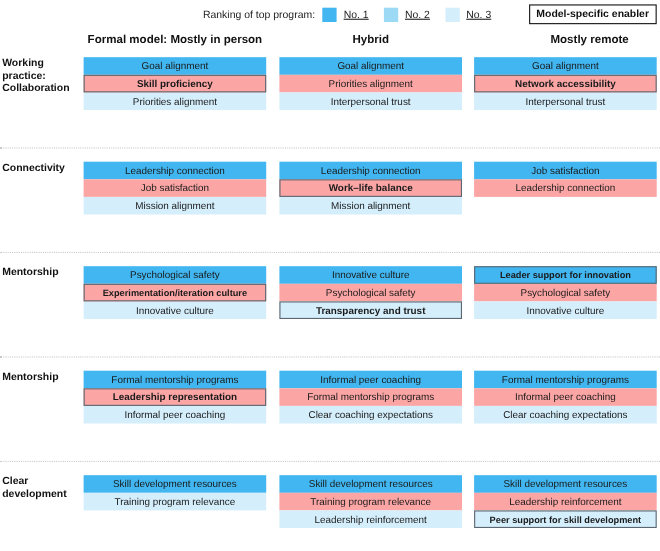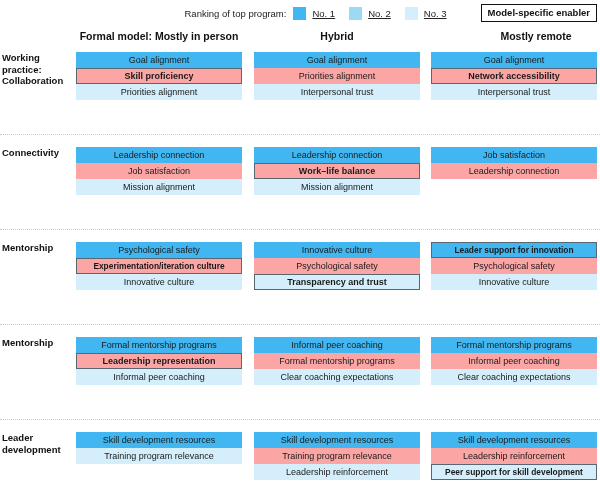--- a/index.html
+++ b/index.html
@@ -247,21 +247,21 @@
         <div class="cell rank3">Clear coaching expectations</div>
       </div>
       <div class="col c3">
         <div class="cell rank1">Formal mentorship programs</div>
         <div class="cell rank2">Informal peer coaching</div>
         <div class="cell rank3">Clear coaching expectations</div>
       </div>
       <div class="divider"></div>
     </div>
     <div class="rowgroup last">
-      <div class="row-label">Leader development</div>
+      <div class="row-label">Clear development</div>
       <div class="col c1">
         <div class="cell rank1">Skill development resources</div>
         <div class="cell rank3">Training program relevance</div>
       </div>
       <div class="col c2">
         <div class="cell rank1">Skill development resources</div>
         <div class="cell rank2">Training program relevance</div>
         <div class="cell rank3">Leadership reinforcement</div>
       </div>
       <div class="col c3">

